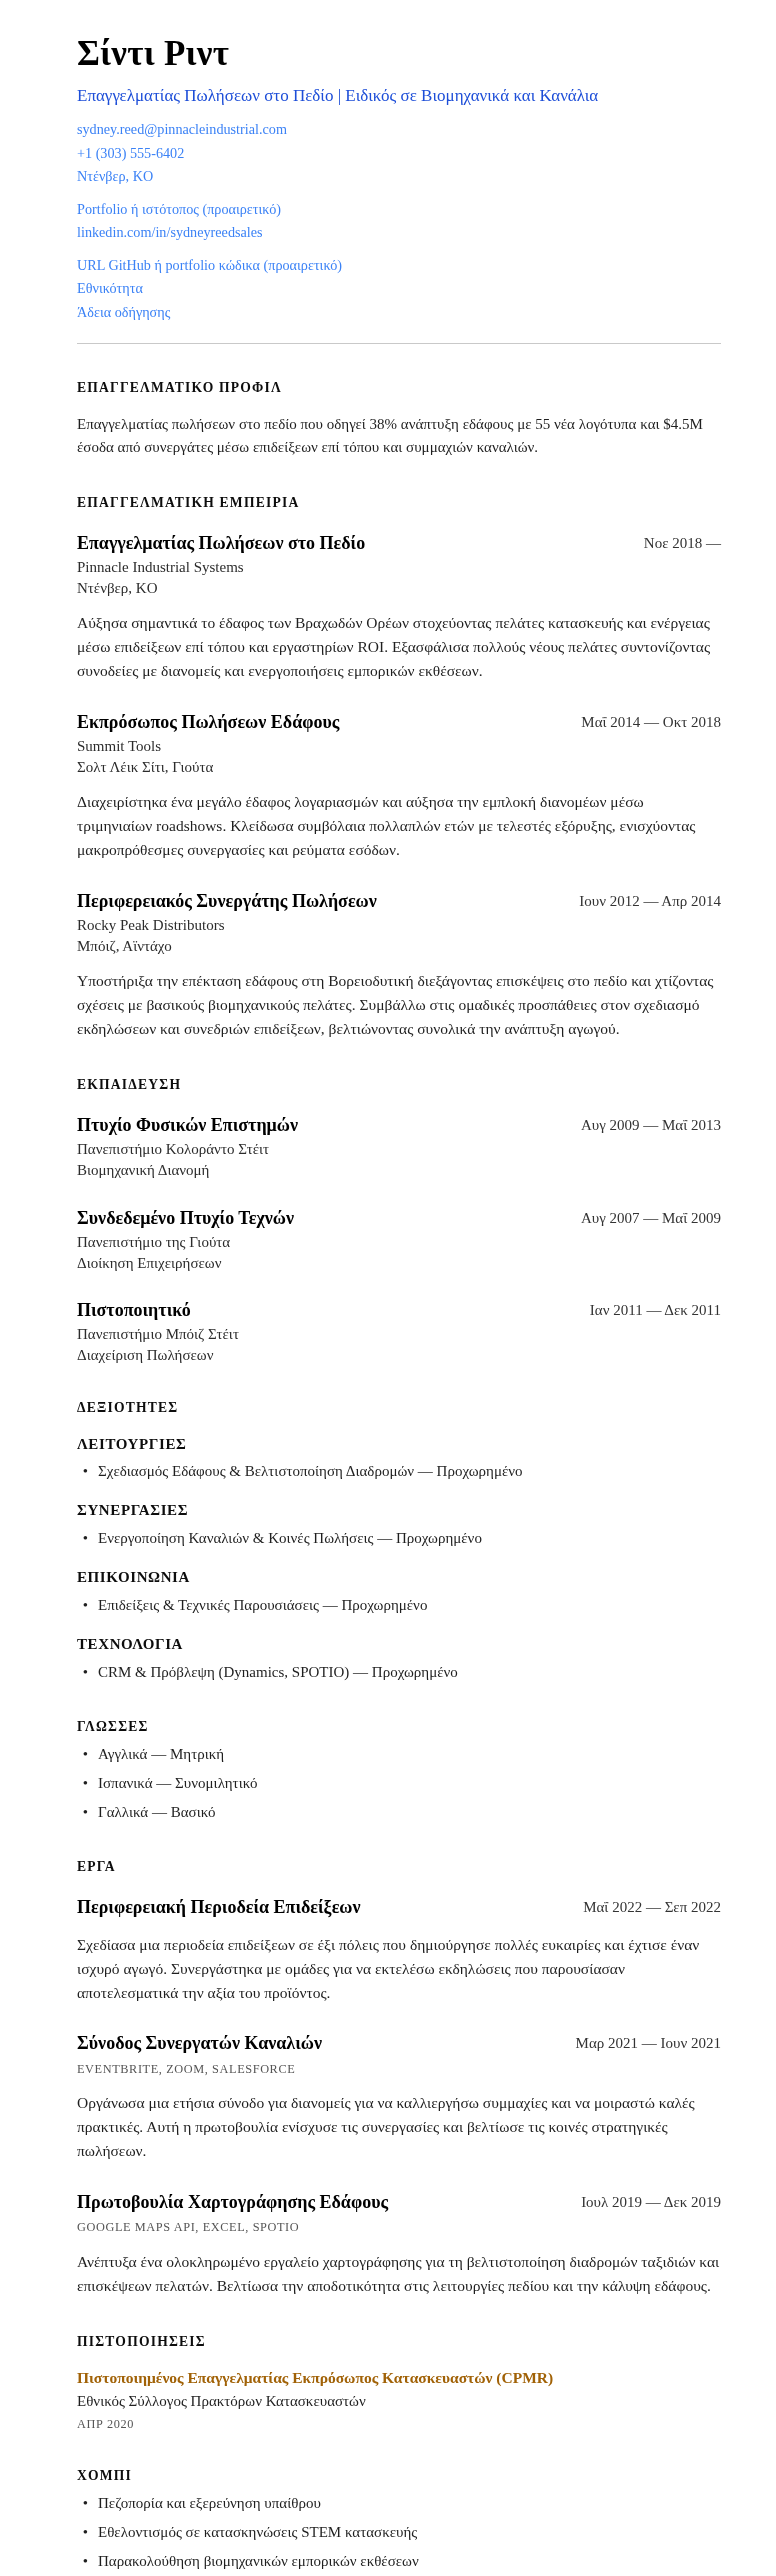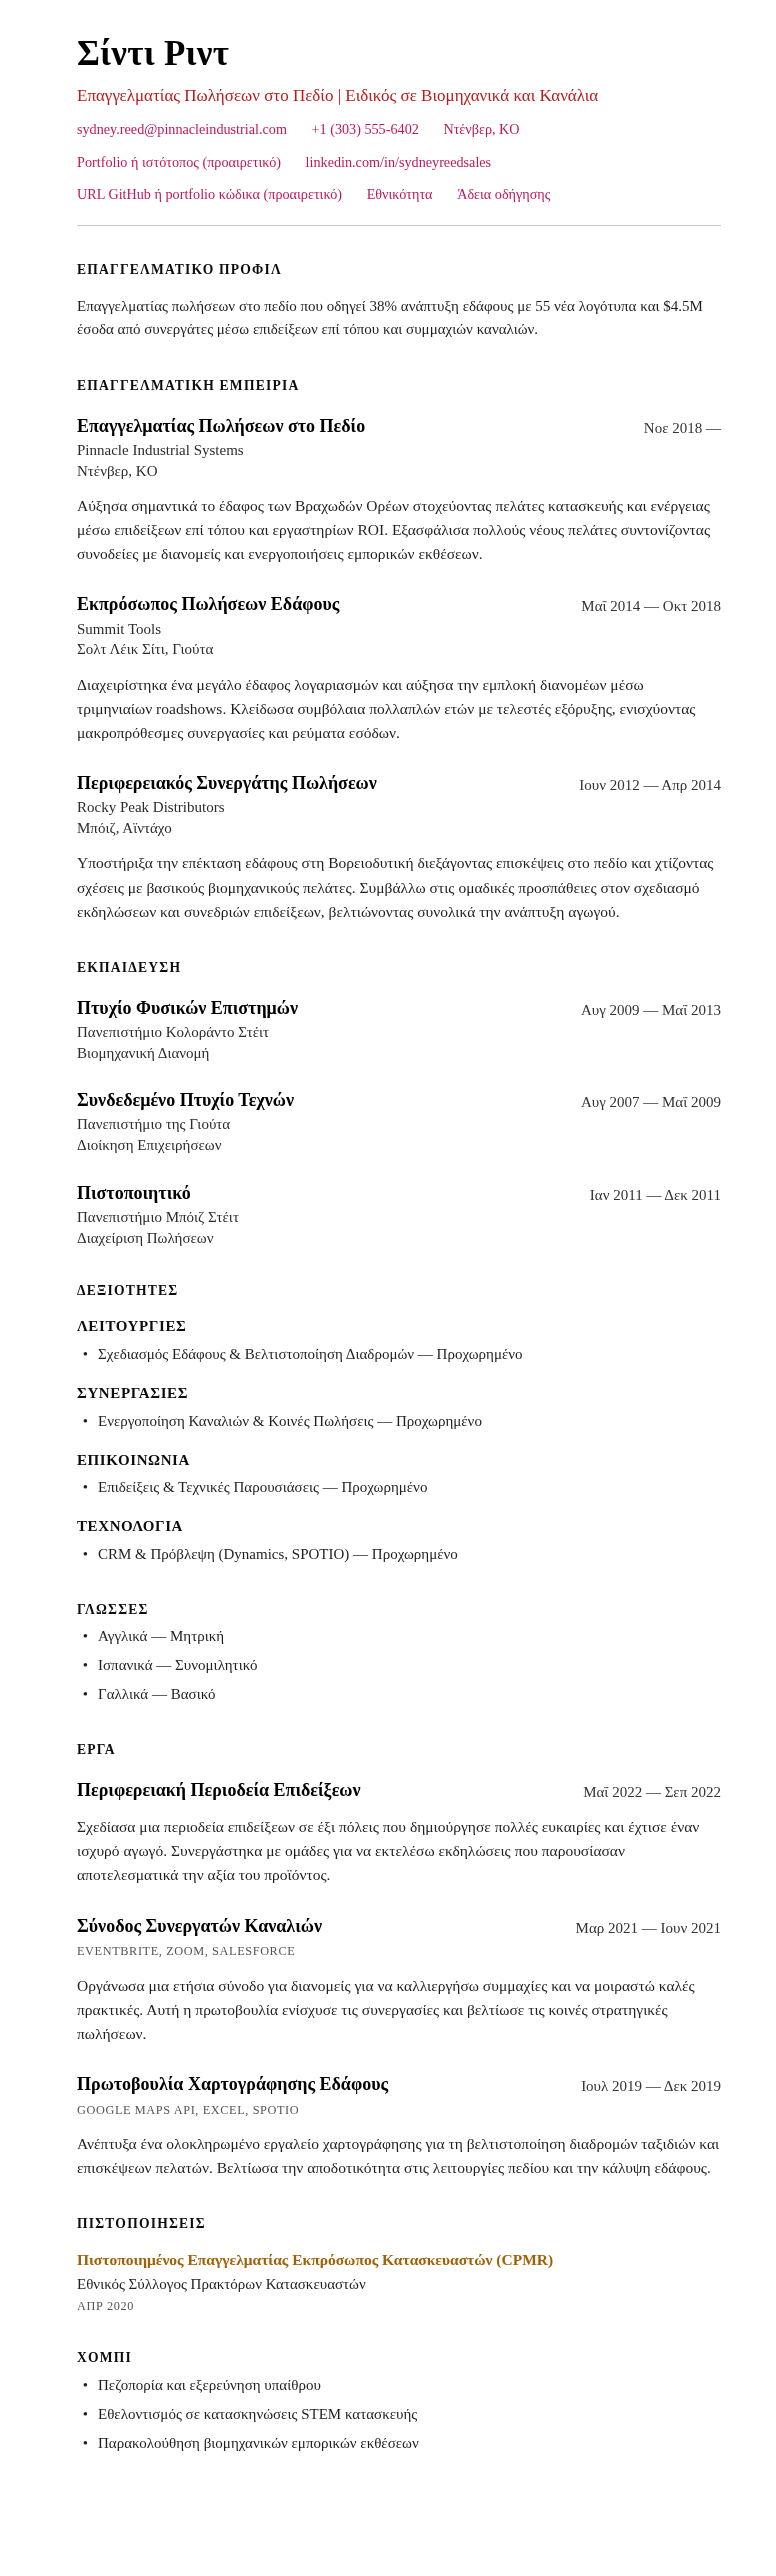--- a/index.html
+++ b/index.html
@@ -10,32 +10,32 @@
     -webkit-font-smoothing: antialiased;
   }
   .page {
     width: 724px;
     min-height: 2576px;
     padding: 34px 40px 45px 40px;
     background: #ffffff;
     margin-left: 37px;
   }
   .name { font-size: 35px; font-weight: 700; letter-spacing: 0.3px; color: #000; }
-  .tagline { font-size: 17px; margin-top: 11.6px; color: #b91c1c; }
-  .contact-row { display: flex; flex-wrap: wrap; gap: 6.5px 24.6px; font-size: 14.2px; color: #be185d; margin-top: 15.5px; }
+  .tagline { font-size: 17px; margin-top: 11.6px; color: #1d4ed8; }
+  .contact-row { display: flex; flex-wrap: wrap; gap: 6.5px 24.6px; font-size: 14.2px; color: #3b82f6; margin-top: 15.5px; flex-direction: column; }
   .rule { border: none; border-top: 0.6px solid #c9c9c9; margin-top: 22px; }
 
   .section { margin-top: 36px; }
   .section-heading { font-size: 13.6px; font-weight: 700; letter-spacing: 1.2px; color: #0d0d0d; }
 
   .profile-text { font-size: 15px; line-height: 1.55; color: #1f1f1f; margin-top: 17px; }
 
   .entry { margin-top: 22px; }
   .entry + .entry { margin-top: 28.5px; }
-  .entry-head { display: flex; justify-content: space-between; align-items: flex-end; gap: 28px; }
+  .entry-head { display: flex; justify-content: space-between; align-items: center; gap: 28px; }
   .entry-title { font-size: 18px; font-weight: 700; color: #000; }
   .entry-dates { font-size: 15px; color: #333; white-space: nowrap; }
   .entry-sub { font-size: 15px; color: #2c2c2c; margin-top: 5.2px; }
   .entry-sub2 { font-size: 15px; color: #2c2c2c; margin-top: 3.9px; }
   .desc { font-size: 15.5px; line-height: 1.55; color: #1f1f1f; margin-top: 14.2px; }
 
   .group-label { font-size: 15px; font-weight: 700; letter-spacing: 0.6px; margin-top: 19.4px; color: #0d0d0d; font-family: Liberation Serif, serif; }
   ul.bullets { list-style: none; margin-top: 7.8px; }
   ul.bullets li { font-size: 15px; line-height: 1.5; padding-left: 21px; position: relative; margin-top: 6.5px; color: #1f1f1f; }
   ul.bullets li::before { content: "•"; position: absolute; left: 5.8px; top: 0; color: #1f1f1f; }

